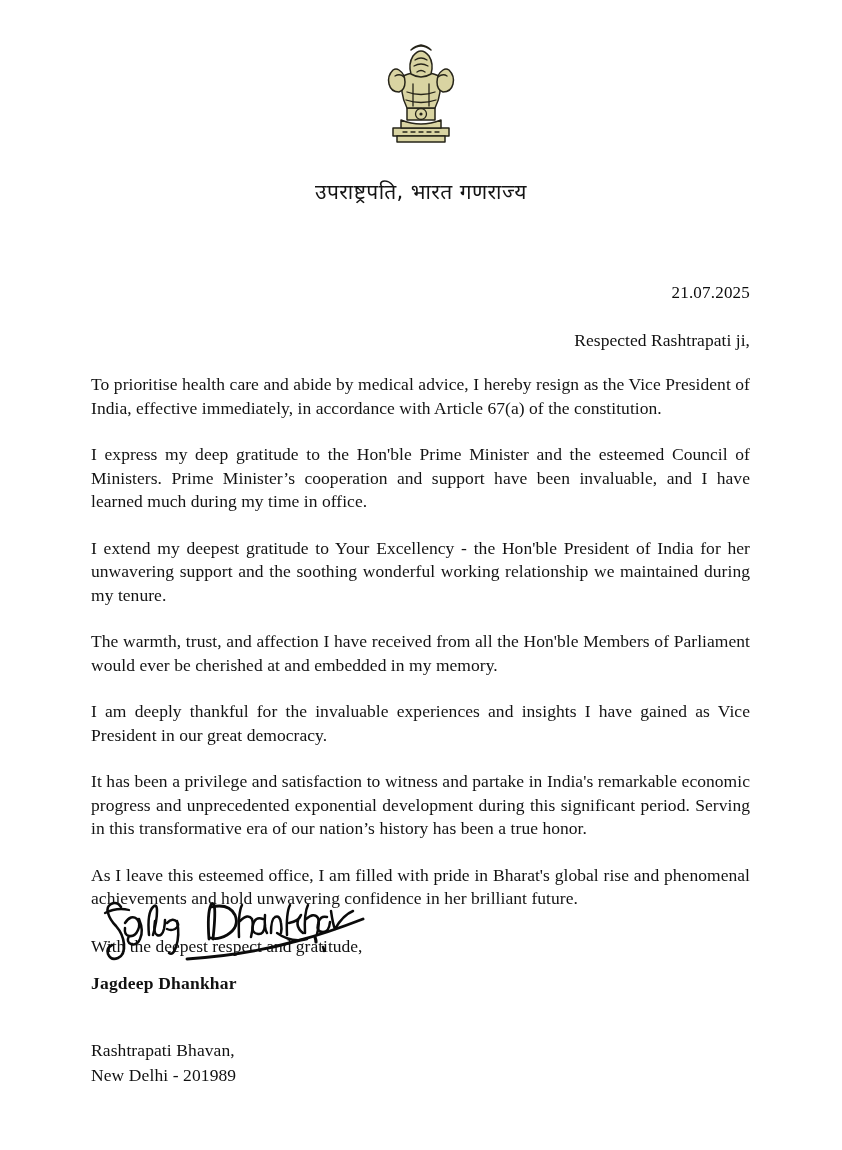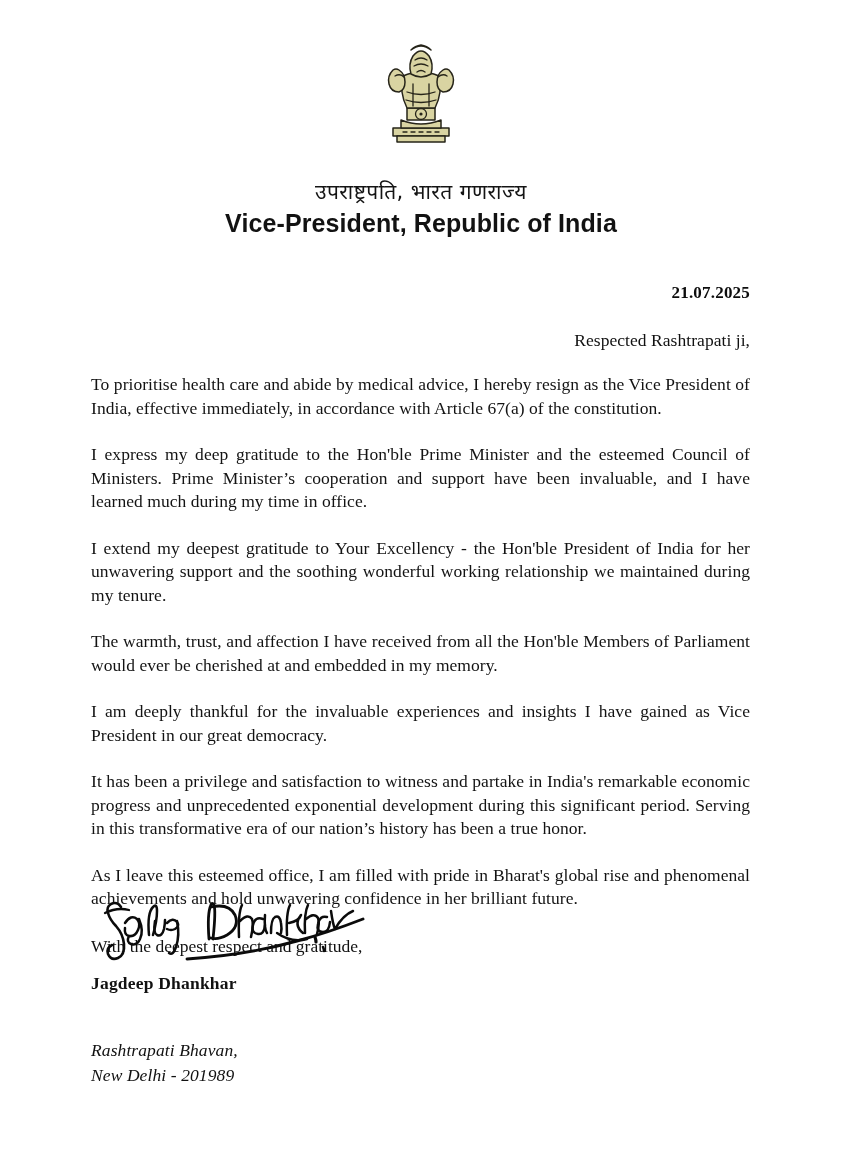--- a/index.html
+++ b/index.html
@@ -66,21 +66,21 @@
   
   .letter {
     position: absolute;
     left: 91px;
     top: 283px;
     width: 659px;
   }
   .date {
     text-align: right;
     font-size: 17px;
-    font-weight: bold;
+    font-weight: normal;
     letter-spacing: 0.2px;
     color: #0d0d0d;
   }
   .salutation {
     margin-top: 27px;
     font-size: 17.5px;
     letter-spacing: 0.05px;
     text-align: right;
   }
   .para {
@@ -127,21 +127,20 @@
   }
   .addr-title {
     font-size: 17.5px;
     font-weight: bold;
     letter-spacing: 0.2px;
   }
   .addr-line {
     font-size: 17.5px;
     line-height: 25px;
     letter-spacing: 0.1px;
-    font-style: italic;
   }
 </style>
 </head>
 <body>
 
 <div class="page">
 
   <div class="header">
 
     <div class="emblem-wrap">
@@ -182,21 +181,20 @@
             <path d="M30 96 h4 M38 96 h4 M46 96 h4 M54 96 h4 M62 96 h4"></path>
           </g>
 
           <circle cx="48" cy="78" r="5.5" fill="none" stroke="#262419" stroke-width="1.3"></circle>
           <circle cx="48" cy="78" r="1.6" fill="#262419"></circle>
         </svg>
       </div>
     </div>
 
     <div class="title-hi">उपराष्ट्रपति, भारत गणराज्य</div>
-    <div class="title-en">Vice-President, Republic of India</div>
   </div>
 
   <div class="letter">
     <div class="date">21.07.2025</div>
     <div class="salutation">Respected Rashtrapati ji,</div>
 
     <div style="margin-top:22px;">
       <p class="para">To prioritise health care and abide by medical advice, I hereby resign as the Vice President of India, effective immediately, in accordance with Article 67(a) of the constitution.</p>
       <p class="para">I express my deep gratitude to the Hon'ble Prime Minister and the esteemed Council of Ministers. Prime Minister’s cooperation and support have been invaluable, and I have learned much during my time in office.</p>
       <p class="para">I extend my deepest gratitude to Your Excellency - the Hon'ble President of India for her unwavering support and the soothing wonderful working relationship we maintained during my tenure.</p>

